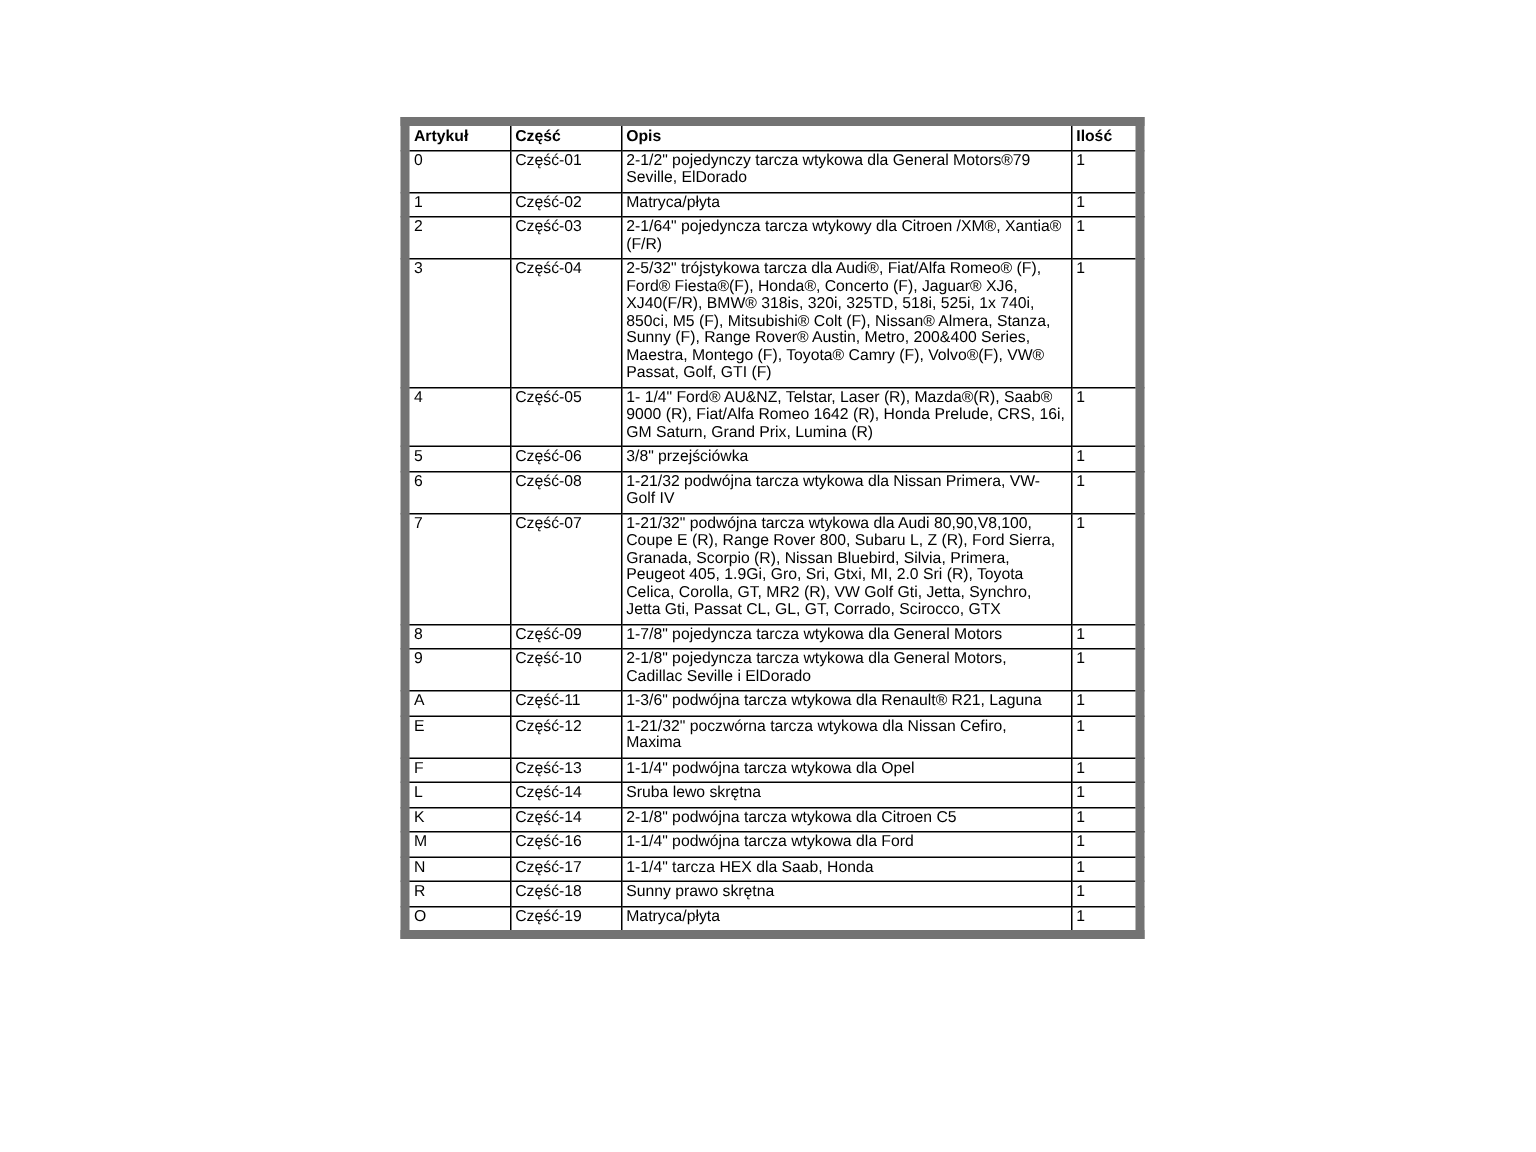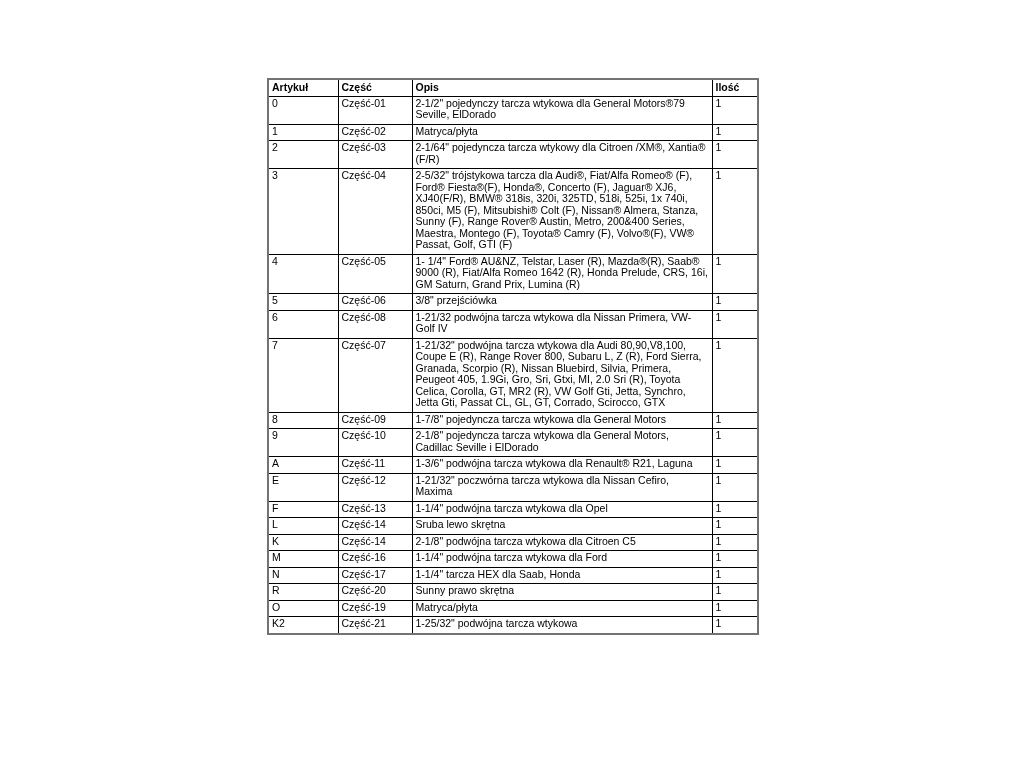--- a/index.html
+++ b/index.html
@@ -17,21 +17,21 @@
     background: #ffffff;
     overflow: hidden;
   }
   table.parts-table {
     position: absolute;
     left: 267px;
     top: 78px;
     width: 490px;
     border-collapse: collapse;
     table-layout: fixed;
-    border: 2px solid #737373;
+    border: 6px solid #737373;
     font-size: 10.5px;
     line-height: 11.5px;
     color: #000000;
   }
   table.parts-table th,
   table.parts-table td {
     border: 1px solid #000000;
     vertical-align: top;
     text-align: left;
     padding: 1px 3px 3px 3px;
@@ -164,31 +164,25 @@
           <td>1</td>
         </tr>
         <tr>
           <td>N</td>
           <td>Część-17</td>
           <td>1-1/4" tarcza HEX dla Saab, Honda</td>
           <td>1</td>
         </tr>
         <tr>
           <td>R</td>
-          <td>Część-20</td>
+          <td>Część-18</td>
           <td>Sunny prawo skrętna</td>
           <td>1</td>
         </tr>
         <tr>
           <td>O</td>
           <td>Część-19</td>
           <td>Matryca/płyta</td>
           <td>1</td>
         </tr>
-        <tr>
-          <td>K2</td>
-          <td>Część-21</td>
-          <td>1-25/32" podwójna tarcza wtykowa</td>
-          <td>1</td>
-        </tr>
       </tbody>
   </table>
 </div>
 
 </body></html>

